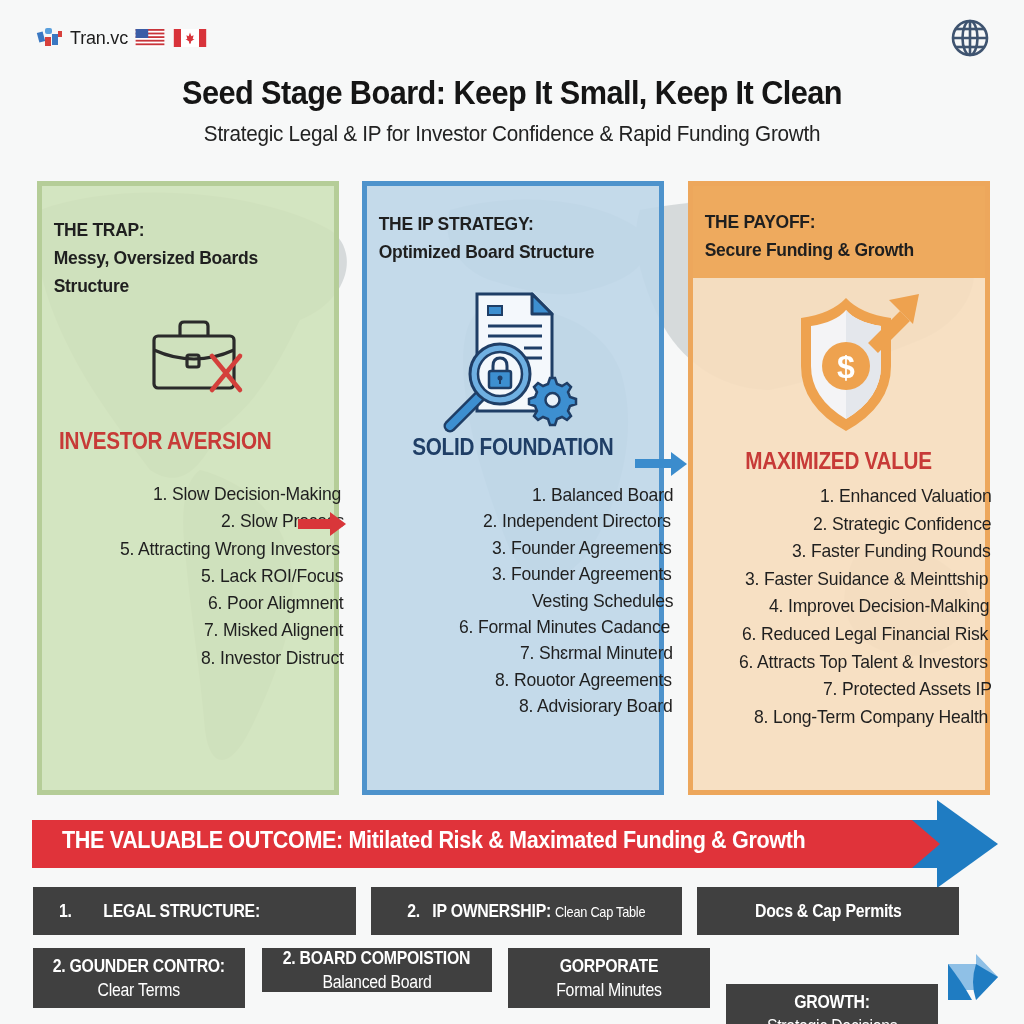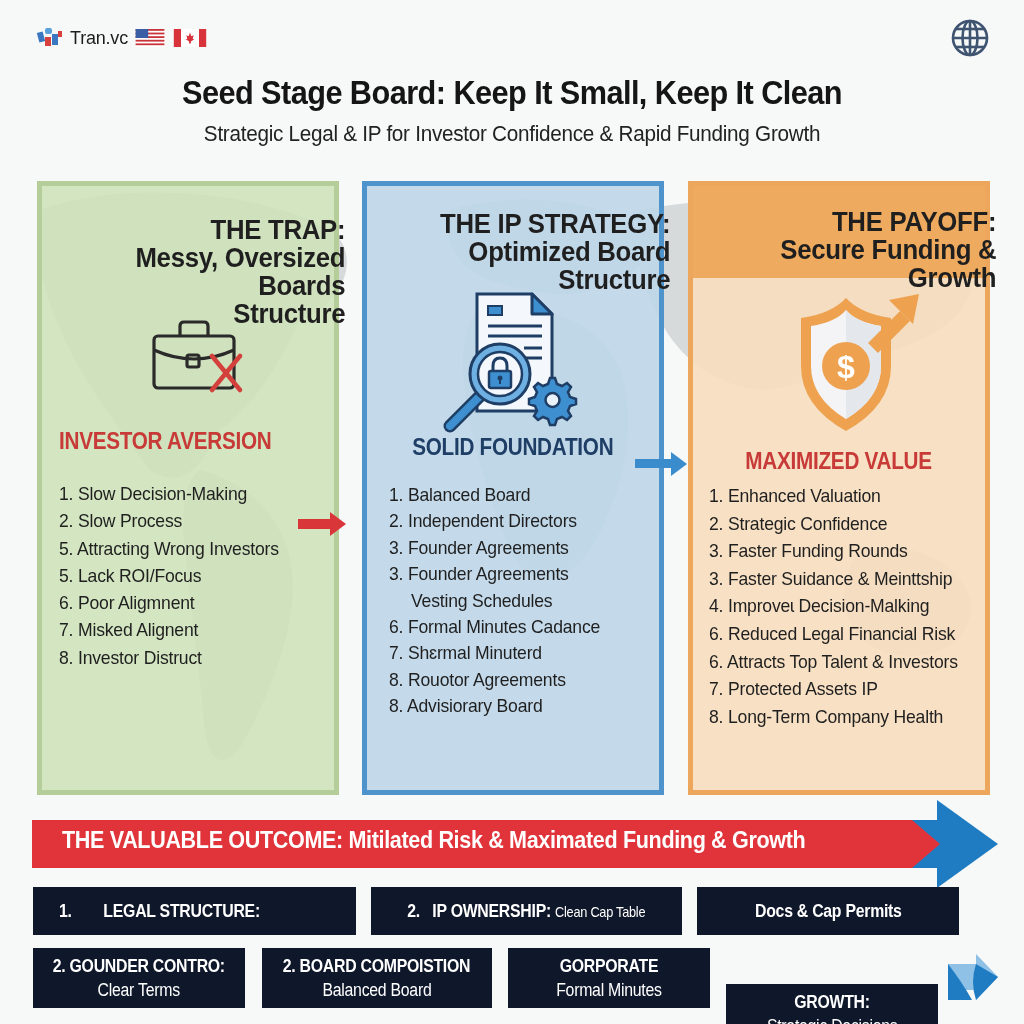--- a/index.html
+++ b/index.html
@@ -39,32 +39,31 @@
     border: 5px solid; padding: 0;
   }
   .card.green { left: 37px; border-color: #b5cd98; background: rgba(206,225,184,0.88); }
   .card.blue  { left: 362px; border-color: #4e93cc; background: rgba(190,214,232,0.9); }
   .card.orange{ left: 688px; border-color: #eda75c; background: rgba(246,221,190,0.92); }
   .card.orange .orange-head {
     position: absolute; left: 0; top: 0; width: 100%; height: 92px;
     background: #eeaa5e;
   }
   .card-heading {
-    position: absolute; left: 0; width: 100%; text-align: right;
-    font-weight: bold; color: #1f1f1f; font-size: 28px; line-height: 28px;
+    position: absolute; left: 0; width: 100%; text-align: left;
+    font-weight: bold; color: #1f1f1f; font-size: 19px; line-height: 28px;
     letter-spacing: -0.3px;
-    margin-left: 23px;
   }
   .card-heading .line { display: block; transform: scaleX(0.92); }
   .card-sub {
     position: absolute; left: 0; width: 100%; font-weight: bold;
     font-size: 23px; letter-spacing: -0.3px;
   }
   .card-sub span { display: inline-block; transform: scaleX(0.9); transform-origin: left center; }
-  .card ol { list-style: none; position: absolute; left: 0; width: 100%; }
+  .card ol { list-style: none; position: absolute; left: 0; width: 100%; text-align: right; }
   .card li { font-size: 18.5px; color: #1f1f1f; letter-spacing: -0.2px; white-space: nowrap; }
   .card li span { display: inline-block; transform: scaleX(0.95); transform-origin: left center; }
 
   .green .card-heading { top: 30px; }
   .green .icon-wrap { position: absolute; left: 100px; top: 132px; width: 110px; height: 80px; }
   .green .card-sub { top: 242px; left: 17px; color: #c73a37; }
   .green ol { top: 294px; left: 17px; }
   .green li { line-height: 27.3px; }
 
   .blue .card-heading { top: 24px; }
@@ -86,21 +85,21 @@
   .banner {
     position: absolute; left: 32px; top: 800px; width: 966px; height: 88px;
   }
   .banner-text {
     position: absolute; left: 62px; top: 826px; font-size: 24.5px; font-weight: bold;
     color: #ffffff; letter-spacing: -0.4px; white-space: nowrap;
     transform: scaleX(0.88); transform-origin: left center;
   }
 
   .tile {
-    position: absolute; background: #0f172a; color: #fff;
+    position: absolute; background: #404040; color: #fff;
     font-weight: bold; font-size: 18px; letter-spacing: -0.3px;
     display: flex; flex-direction: column; justify-content: center; align-items: center;
     text-align: center; line-height: 24px;
   }
   .tile .t { display: inline-block; transform: scaleX(0.88); white-space: nowrap; }
   .tile .norm { font-weight: normal; }
   .tile .small { font-weight: normal; font-size: 14.5px; }
   .tile.left-align { align-items: flex-start; padding-left: 26px; }
   .tile.left-align .t { transform-origin: left center; }
   .num-gap { display: inline-block; width: 36px; }
@@ -285,21 +284,21 @@
   <span class="t"><span>2.</span>&nbsp;&nbsp;&nbsp;<span>IP OWNERSHIP:</span> <span class="small">Clean Cap Table</span></span>
 </div>
 <div class="tile" style="left:697px;top:887px;width:262px;height:48px;">
   <span class="t norm" style="font-weight:bold">Docs &amp; Cap Permits</span>
 </div>
 
 <div class="tile" style="left:33px;top:948px;width:212px;height:60px;">
   <span class="t">2. GOUNDER CONTRO:</span>
   <span class="t norm">Clear Terms</span>
 </div>
-<div class="tile" style="left:262px;top:948px;width:230px;height:60px;">
+<div class="tile" style="left:262px;top:948px;width:230px;height:44px;">
   <span class="t">2. BOARD COMPOISTION</span>
   <span class="t norm">Balanced Board</span>
 </div>
 <div class="tile" style="left:508px;top:948px;width:202px;height:60px;">
   <span class="t">GORPORATE</span>
   <span class="t norm">Formal Minutes</span>
 </div>
 <div class="tile" style="left:726px;top:984px;width:212px;height:60px;">
   <span class="t">GROWTH:</span>
   <span class="t norm">Strategic Decisions</span>

